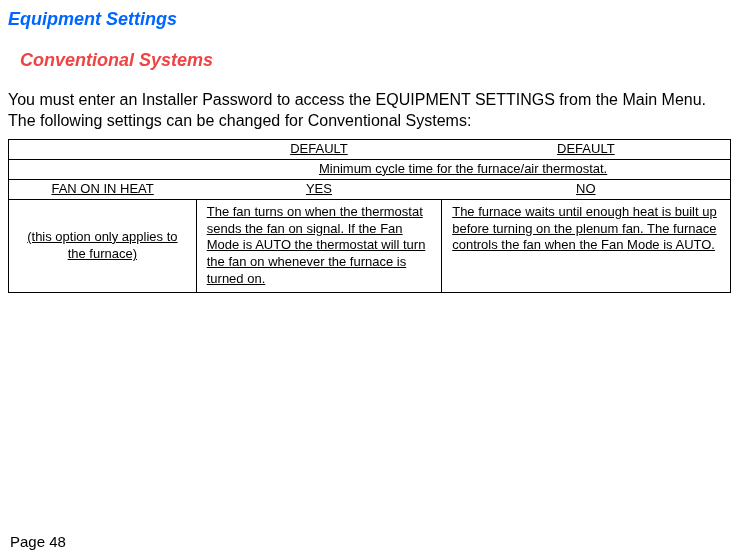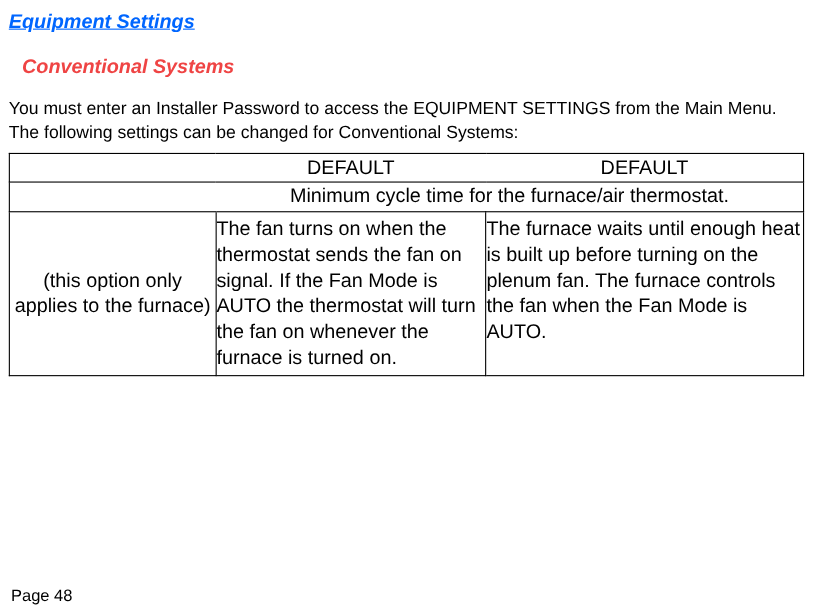--- a/index.html
+++ b/index.html
@@ -13,56 +13,56 @@
       position: relative;
       padding: 6px 8px;
     }
     .main-heading {
       color: #0066ff;
       font-weight: bold;
       font-size: 18px;
       font-style: italic;
       margin-bottom: 18px;
       margin-top: 2px;
-      text-decoration: underline;
     }
     .sub-heading {
       color: #ef4444;
       font-weight: bold;
       font-size: 18px;
       font-style: italic;
       margin-left: 12px;
       margin-bottom: 16px;
     }
     .intro-text {
       font-size: 16px;
       line-height: 1.35;
       margin-bottom: 7px;
     }
     .settings-table {
       border-collapse: collapse;
       width: 100%;
-      font-size: 18px;
+      font-size: 13px;
+      text-decoration: underline;
     }
     .settings-table td {
       border: 1px solid #000;
       padding: 1px 6px;
       vertical-align: top;
     }
     .settings-table .hdr td {
       text-align: center;
     }
     .col1 { width: 26%; }
     .col2 { width: 34%; }
     .col3 { width: 40%; }
     .no-right { border-right: none !important; }
     .no-left { border-left: none !important; }
     .centered { text-align: center; }
     .span-row td { text-align: center; }
-    .pad-cell { padding: 4px 0 !important; }
+    .pad-cell { padding: 4px 10px !important; }
     .note-cell { text-align: center; vertical-align: middle !important; }
     .page-number {
       position: absolute;
       left: 10px;
       bottom: 0;
       font-size: 15px;
     }
   </style>
 </head>
 <body>
@@ -78,20 +78,25 @@
       <tr class="hdr">
     <td class="col1 no-right"></td>
     <td class="col2 no-left no-right centered">DEFAULT</td>
     <td class="col3 no-left centered">DEFAULT</td>
   </tr>
   <tr class="span-row">
     <td class="no-right"></td>
     <td colspan="2" class="no-left centered">Minimum cycle time for the furnace/air thermostat.</td>
   </tr>
   <tr>
+    <td class="centered no-right">FAN ON IN HEAT</td>
+    <td class="centered no-left no-right">YES</td>
+    <td class="centered no-left">NO</td>
+  </tr>
+  <tr>
     <td class="note-cell pad-cell">(this option only applies to the furnace)</td>
     <td class="pad-cell">The fan turns on when the thermostat sends the fan on signal.  If the Fan Mode is AUTO the thermostat will turn the fan on whenever the furnace is turned on.</td>
     <td class="pad-cell">The furnace waits until enough heat is built up before turning on the plenum fan. The furnace controls the fan when the Fan Mode is AUTO.</td>
   </tr>
 </tbody>
   </table>
 
 <div class="page-number">Page 48</div>
 
 </body></html>

